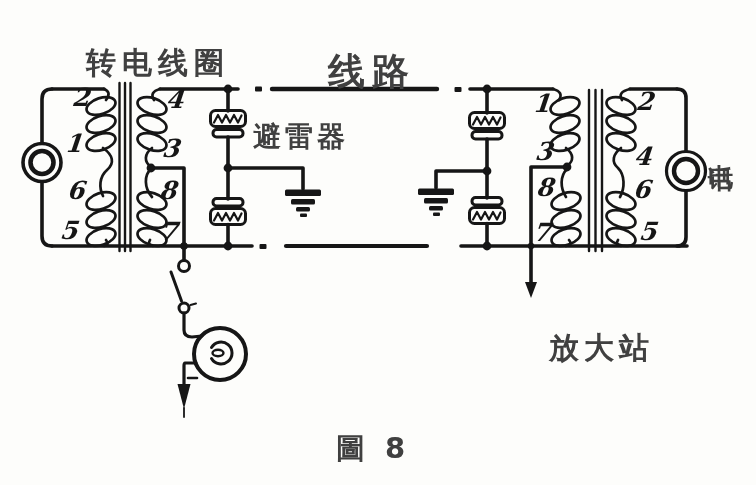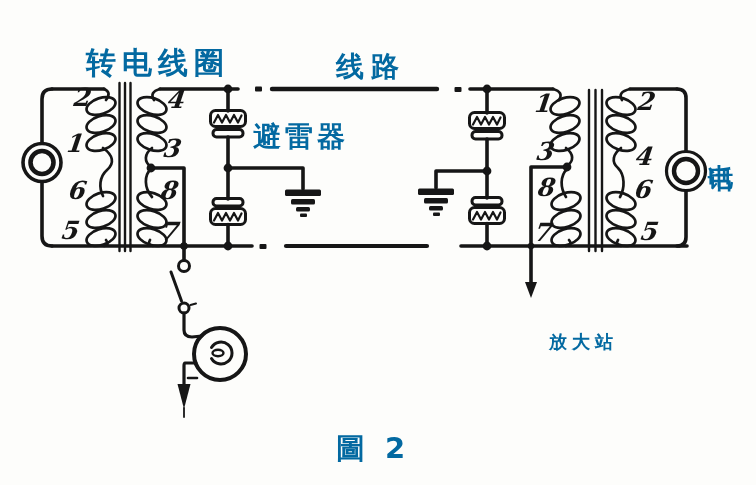--- a/index.html
+++ b/index.html
@@ -1,19 +1,19 @@
 <!DOCTYPE html>
 <html><head>
 <meta charset="utf-8">
 <style>
   html,body{margin:0;padding:0;background:#e8e8e4;}
   #page{position:relative;width:756px;height:485px;background:#fdfdfb;overflow:hidden;
         font-family:"DejaVu Sans", sans-serif;color:#141414;}
   #circuit{position:absolute;left:0;top:0;}
-  .lbl{position:absolute;font-weight:bold;color:#0369a1;white-space:nowrap;line-height:1;}
+  .lbl{position:absolute;font-weight:bold;color:#404040;white-space:nowrap;line-height:1;}
   .num{position:absolute;transform:translate(-50%,-50%) skewX(-8deg);
        font-family:"DejaVu Serif", serif;font-style:italic;font-weight:bold;
        font-size:25px;color:#161616;line-height:1;}
   .vert{writing-mode:vertical-rl;text-orientation:upright;letter-spacing:2px;}
 </style>
 </head>
 <body>
 
 <div id="page">
 
@@ -189,25 +189,25 @@
     <path d="M196,363 L185,363 Q184,363 184,366 L184,385" stroke-width="3.2"></path>
     <path d="M188,378 L197,378" stroke-width="2.6"></path>
     <g>
       <path d="M177.5,384 L190.5,384 L184,409 Z" fill="#161616" stroke="none"></path>
       <path d="M184,408 L184,417" stroke-width="1.8"></path>
     </g>
   </g>
 </svg>
 
 <div class="lbl" style="left:86px;top:48px;font-size:30px;letter-spacing:6px;">转电线圈</div>
-<div class="lbl" style="left:336px;top:53px;font-size:28px;letter-spacing:7px;">线路</div>
+<div class="lbl" style="left:328px;top:53px;font-size:37px;letter-spacing:7px;">线路</div>
 <div class="lbl" style="left:253px;top:123px;font-size:28px;letter-spacing:4px;">避雷器</div>
-<div class="lbl" style="left:549px;top:333px;font-size:18px;letter-spacing:5px;">放大站</div>
+<div class="lbl" style="left:549px;top:333px;font-size:30px;letter-spacing:5px;">放大站</div>
 <div class="lbl vert" style="left:708px;top:143px;font-size:25px;">电话</div>
-<div class="lbl" style="left:336px;top:434px;font-size:29px;word-spacing:10px;">圖 2</div>
+<div class="lbl" style="left:336px;top:434px;font-size:29px;word-spacing:10px;">圖 8</div>
 
 <span class="num" style="left:83px;top:97px;">2</span>
 <span class="num" style="left:76px;top:143px;">1</span>
 <span class="num" style="left:78px;top:190px;">6</span>
 <span class="num" style="left:71px;top:230px;">5</span>
 
 <span class="num" style="left:177px;top:99px;">4</span>
 <span class="num" style="left:173px;top:148px;">3</span>
 <span class="num" style="left:170px;top:190px;">8</span>
 <span class="num" style="left:171px;top:231px;">7</span>

